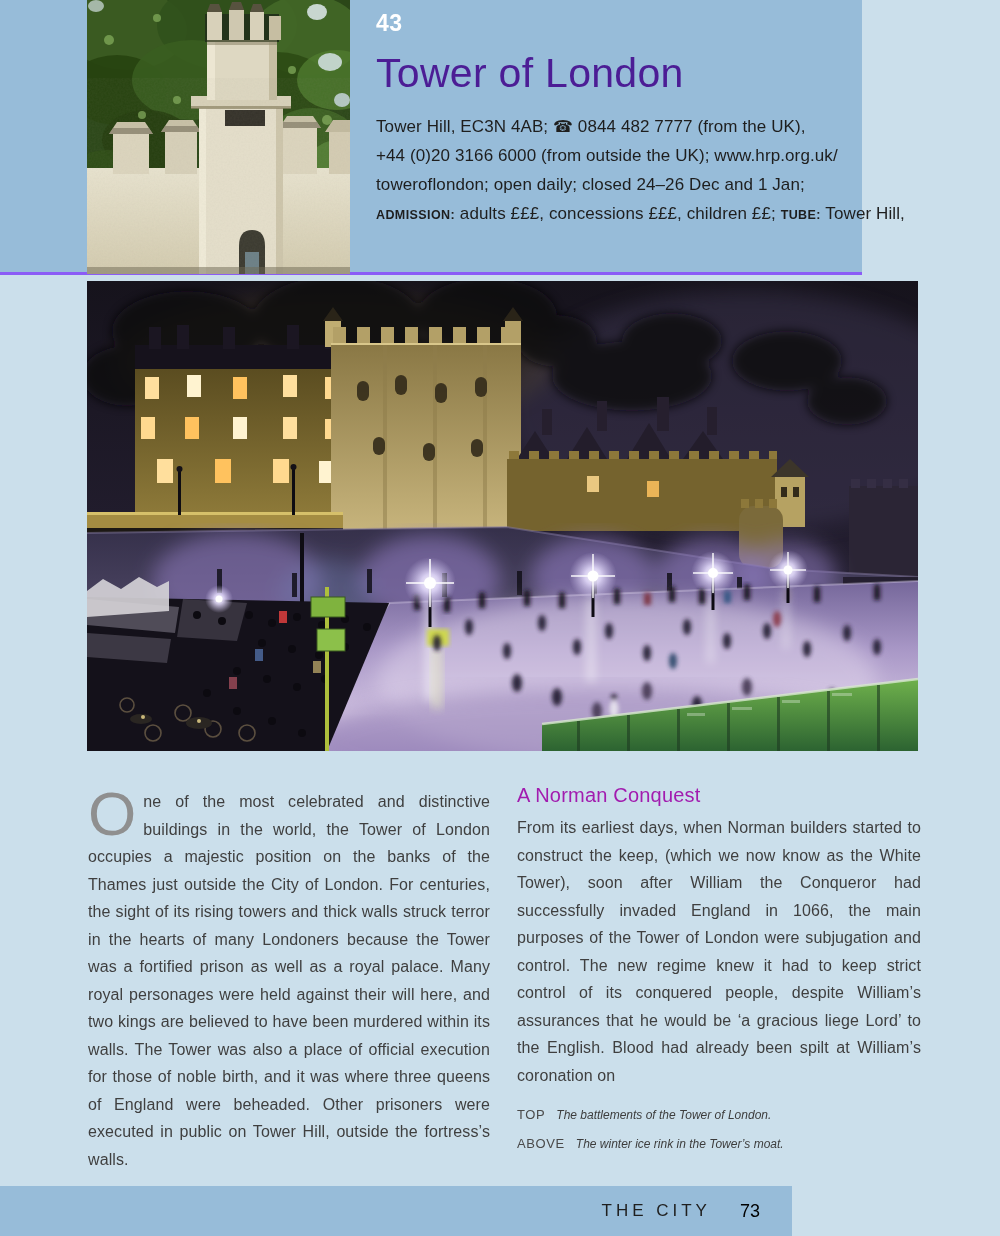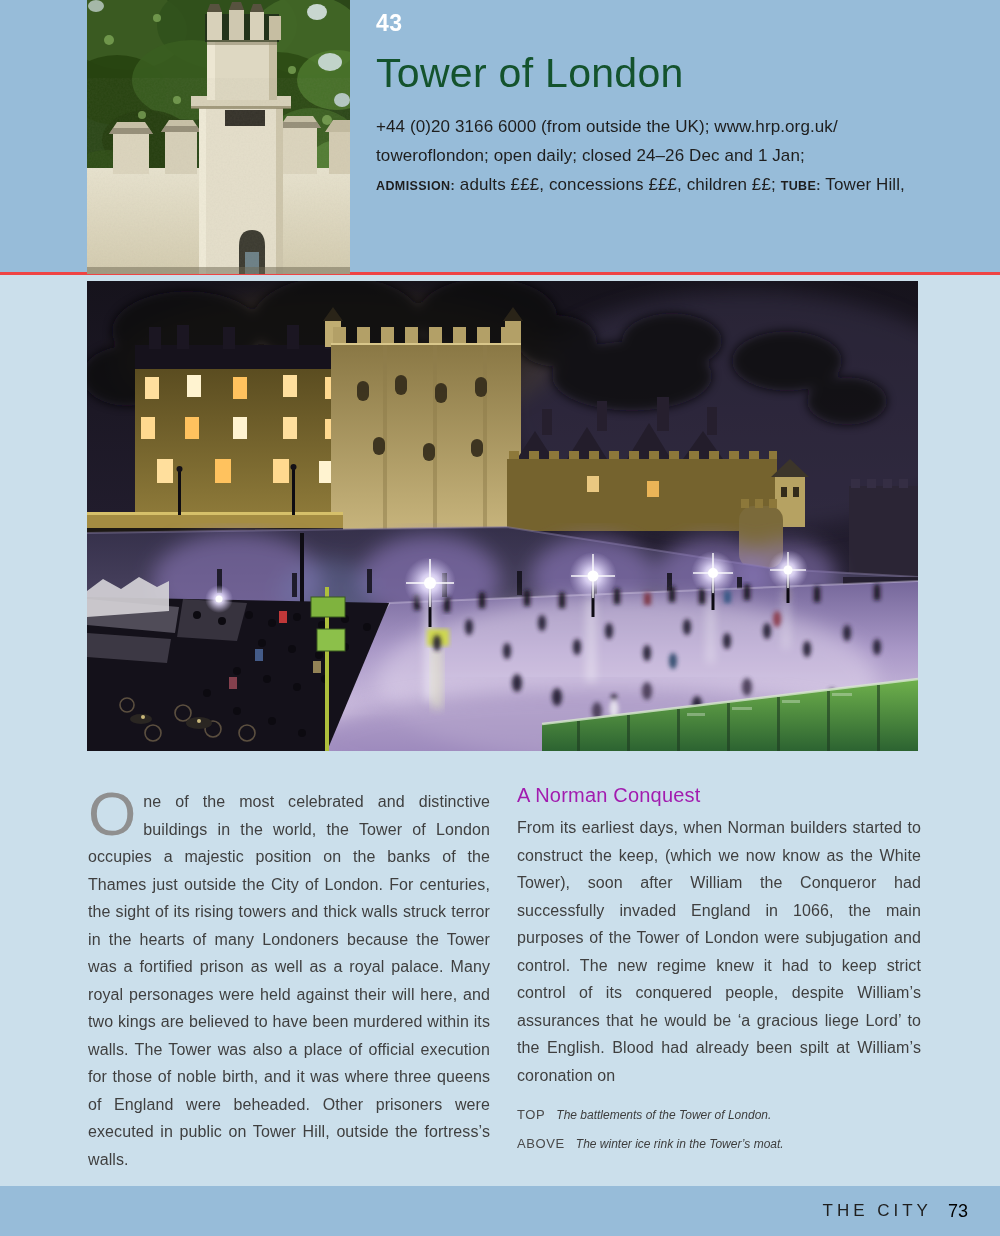--- a/index.html
+++ b/index.html
@@ -3,26 +3,26 @@
 <meta charset="utf-8">
 <style>
   html,body{margin:0;padding:0;background:#e8eef3;}
   .page{
     position:relative;width:1000px;height:1236px;overflow:hidden;
     background:#cbdfeb;
     font-family:"Liberation Sans","DejaVu Sans",sans-serif;
   }
   
   .header-band{
-    position:absolute;left:0;top:0;width:1000px;height:272px;
-    background:#97bcd9;border-bottom:3px solid #ef4444;
+    position:absolute;left:0;top:0;width:862px;height:272px;
+    background:#97bcd9;border-bottom:3px solid #8b5cf6;
   }
   .header-text{position:absolute;left:376px;top:10px;width:580px;}
   .entry-number{font-size:23px;font-weight:bold;color:#ffffff;letter-spacing:.5px;}
-  .page-title{margin:14px 0 0 0;font-size:41px;font-weight:400;color:#14532d;letter-spacing:.3px;line-height:1.1;}
+  .page-title{margin:14px 0 0 0;font-size:41px;font-weight:400;color:#4c1d95;letter-spacing:.3px;line-height:1.1;}
   .info{margin-top:16px;font-size:17px;color:#1e1e1e;line-height:29px;letter-spacing:.1px;}
   .info .sc{font-size:12.5px;letter-spacing:.4px;font-weight:bold;}
   .info .phone{font-family:"DejaVu Sans",sans-serif;font-size:16px;}
   
   .top-photo{position:absolute;left:87px;top:0;width:263px;height:274px;overflow:hidden;}
   .main-photo{position:absolute;left:87px;top:281px;width:831px;height:470px;overflow:hidden;}
   .top-photo svg,.main-photo svg{display:block;width:100%;height:100%;}
   
   .col{position:absolute;color:#3f3f3f;font-size:16px;line-height:27.5px;letter-spacing:.1px;}
   .col p{margin:0;text-align:justify;}
@@ -33,37 +33,38 @@
     color:#8f8f8f;font-weight:400;
   }
   .section-heading{margin:0 0 6px 0;font-size:20px;font-weight:400;color:#a21caf;letter-spacing:.2px;line-height:25px;}
   
   .captions{position:absolute;left:517px;top:1100px;width:420px;}
   .caption-line{line-height:28px;}
   .cap-label{font-size:13px;color:#4a4a4a;letter-spacing:.6px;margin-right:11px;}
   .cap-text{font-style:italic;font-size:12px;color:#3d3d3d;}
   
   .footer-bar{
-    position:absolute;left:0;top:1186px;width:1000px;height:50px;
+    position:absolute;left:0;top:1186px;width:792px;height:50px;
     background:#97bcd9;display:flex;align-items:center;justify-content:flex-end;
-    padding-right:32px;box-sizing:border-box;gap:16px;
+    padding-right:32px;box-sizing:border-box;gap:29px;
   }
   .section-title{font-size:17px;color:#1f1f1f;letter-spacing:4px;}
   .page-number{font-size:18px;font-weight:normal;color:#000000;}
 </style>
 </head>
 <body>
 
 <div class="page">
 
   <div class="header-band">
     <div class="header-text">
       <div class="entry-number">43</div>
       <h1 class="page-title">Tower of London</h1>
       <div class="info">
+        <div class="info-line"><span>Tower Hill, EC3N 4AB; </span><span class="phone">☎</span><span> 0844 482 7777 (from the UK),</span></div>
         <div class="info-line"><span>+44 (0)20 3166 6000 (from outside the UK); www.hrp.org.uk/</span></div>
         <div class="info-line"><span>toweroflondon; open daily; closed 24–26 Dec and 1 Jan;</span></div>
         <div class="info-line"><span class="sc">ADMISSION:</span><span> adults £££, concessions £££, children ££; </span><span class="sc">TUBE:</span><span> Tower Hill,</span></div>
       </div>
     </div>
   </div>
 
   <div class="top-photo">
     <svg viewBox="0 0 263 274" preserveAspectRatio="none" aria-hidden="true">
       <defs>

